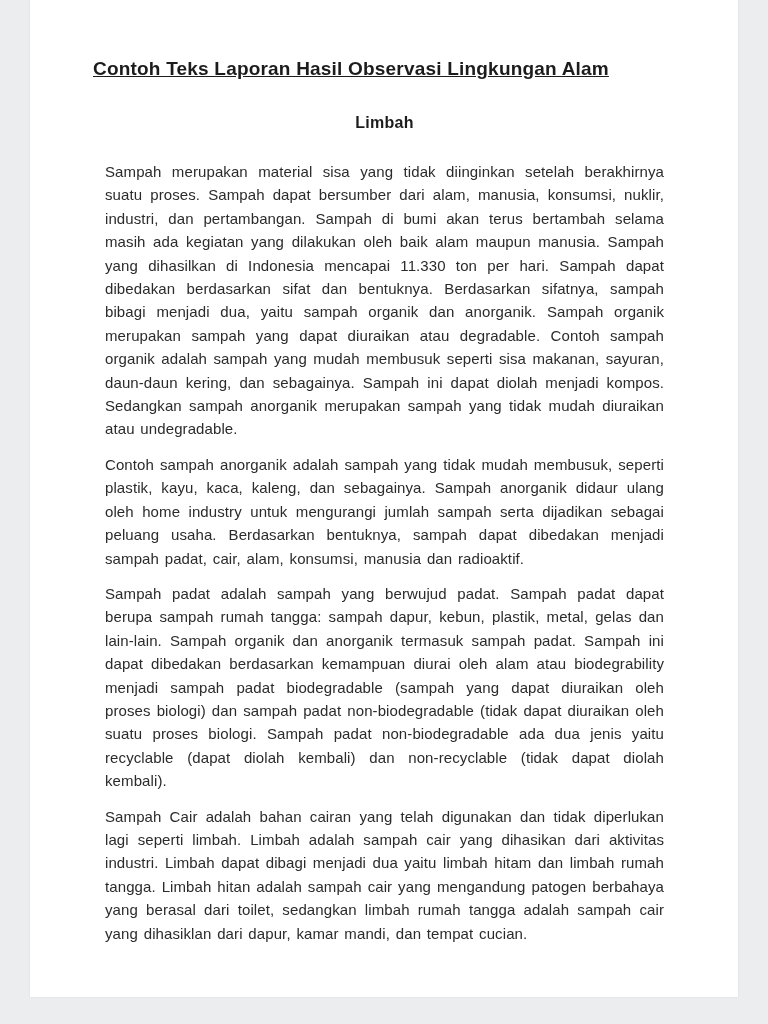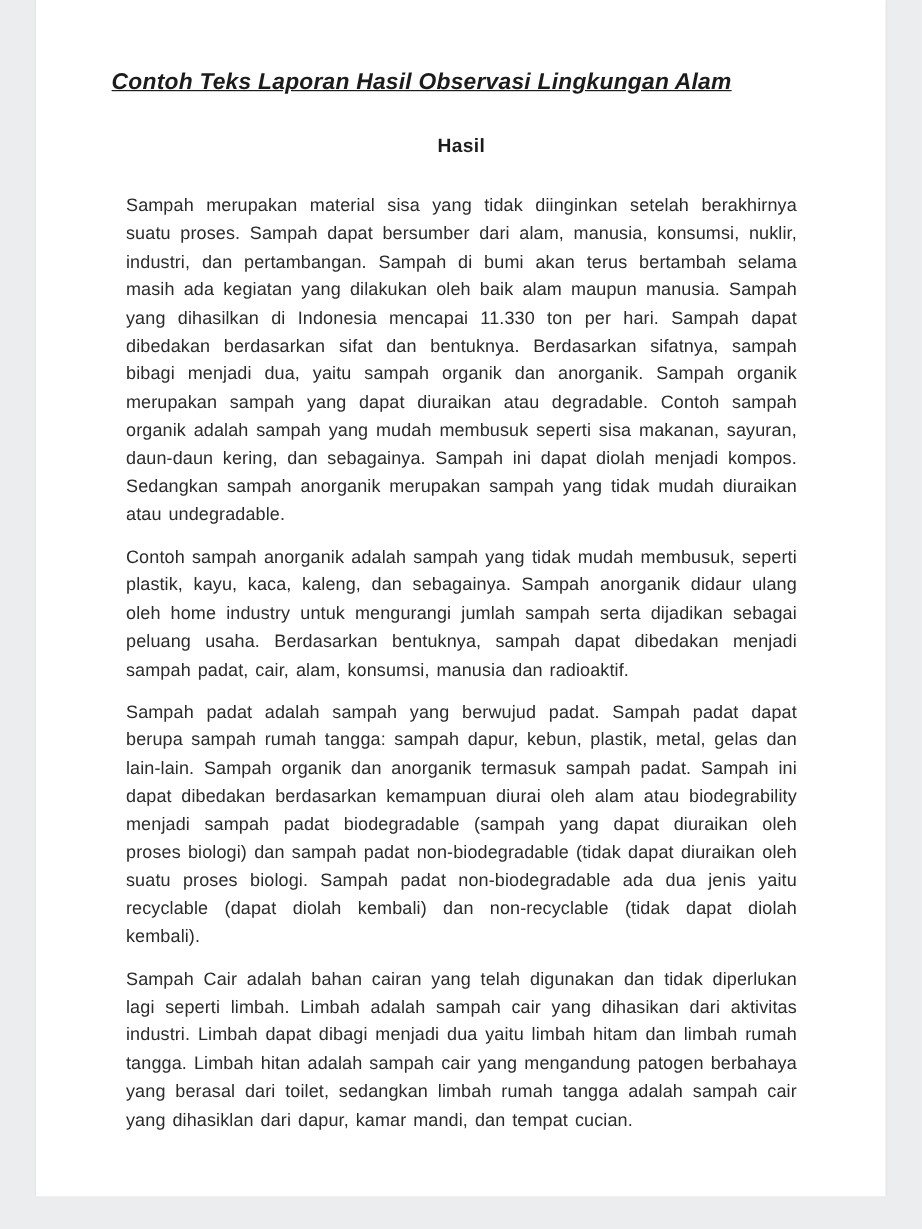--- a/index.html
+++ b/index.html
@@ -26,21 +26,20 @@
     box-shadow: 0 0 2px rgba(0,0,0,0.08);
   }
   .doc-title {
     margin: 0 0 34px 0;
     font-size: 19px;
     font-weight: bold;
     color: #1c1c1c;
     text-decoration: underline;
     letter-spacing: 0.2px;
     text-align: left;
-    font-style: italic;
   }
   .doc-subtitle {
     margin: 0 0 28px 0;
     font-size: 16px;
     font-weight: bold;
     color: #1c1c1c;
     text-align: center;
     letter-spacing: 0.3px;
   }
   .doc-body p {
@@ -53,21 +52,21 @@
     word-spacing: 1.5px;
     letter-spacing: 0.1px;
   }
 </style>
 </head>
 <body>
 
 <div class="viewer">
   <div class="page">
     <h1 class="doc-title">Contoh Teks Laporan Hasil Observasi Lingkungan Alam</h1>
-    <h2 class="doc-subtitle">Hasil</h2>
+    <h2 class="doc-subtitle">Limbah</h2>
     <div class="doc-body">
       <p>Sampah merupakan material sisa yang tidak diinginkan setelah berakhirnya suatu proses. Sampah dapat bersumber dari alam, manusia, konsumsi, nuklir, industri, dan pertambangan. Sampah di bumi akan terus bertambah selama masih ada kegiatan yang dilakukan oleh baik alam maupun manusia. Sampah yang dihasilkan di Indonesia mencapai 11.330 ton per hari. Sampah dapat dibedakan berdasarkan sifat dan bentuknya. Berdasarkan sifatnya, sampah bibagi menjadi dua, yaitu sampah organik dan anorganik. Sampah organik merupakan sampah yang dapat diuraikan atau degradable. Contoh sampah organik adalah sampah yang mudah membusuk seperti sisa makanan, sayuran, daun-daun kering, dan sebagainya. Sampah ini dapat diolah menjadi kompos. Sedangkan sampah anorganik merupakan sampah yang tidak mudah diuraikan atau undegradable.</p>
       <p>Contoh sampah anorganik adalah sampah yang tidak mudah membusuk, seperti plastik, kayu, kaca, kaleng, dan sebagainya. Sampah anorganik didaur ulang oleh home industry untuk mengurangi jumlah sampah serta dijadikan sebagai peluang usaha. Berdasarkan bentuknya, sampah dapat dibedakan menjadi sampah padat, cair, alam, konsumsi, manusia dan radioaktif.</p>
       <p>Sampah padat adalah sampah yang berwujud padat. Sampah padat dapat berupa sampah rumah tangga: sampah dapur, kebun, plastik, metal, gelas dan lain-lain. Sampah organik dan anorganik termasuk sampah padat. Sampah ini dapat dibedakan berdasarkan kemampuan diurai oleh alam atau biodegrability menjadi sampah padat biodegradable (sampah yang dapat diuraikan oleh proses biologi) dan sampah padat non-biodegradable (tidak dapat diuraikan oleh suatu proses biologi. Sampah padat non-biodegradable ada dua jenis yaitu recyclable (dapat diolah kembali) dan non-recyclable (tidak dapat diolah kembali).</p>
       <p>Sampah Cair adalah bahan cairan yang telah digunakan dan tidak diperlukan lagi seperti limbah. Limbah adalah sampah cair yang dihasikan dari aktivitas industri. Limbah dapat dibagi menjadi dua yaitu limbah hitam dan limbah rumah tangga. Limbah hitan adalah sampah cair yang mengandung patogen berbahaya yang berasal dari toilet, sedangkan limbah rumah tangga adalah sampah cair yang dihasiklan dari dapur, kamar mandi, dan tempat cucian.</p>
     </div>
   </div>
 </div>
 
 </body></html>

